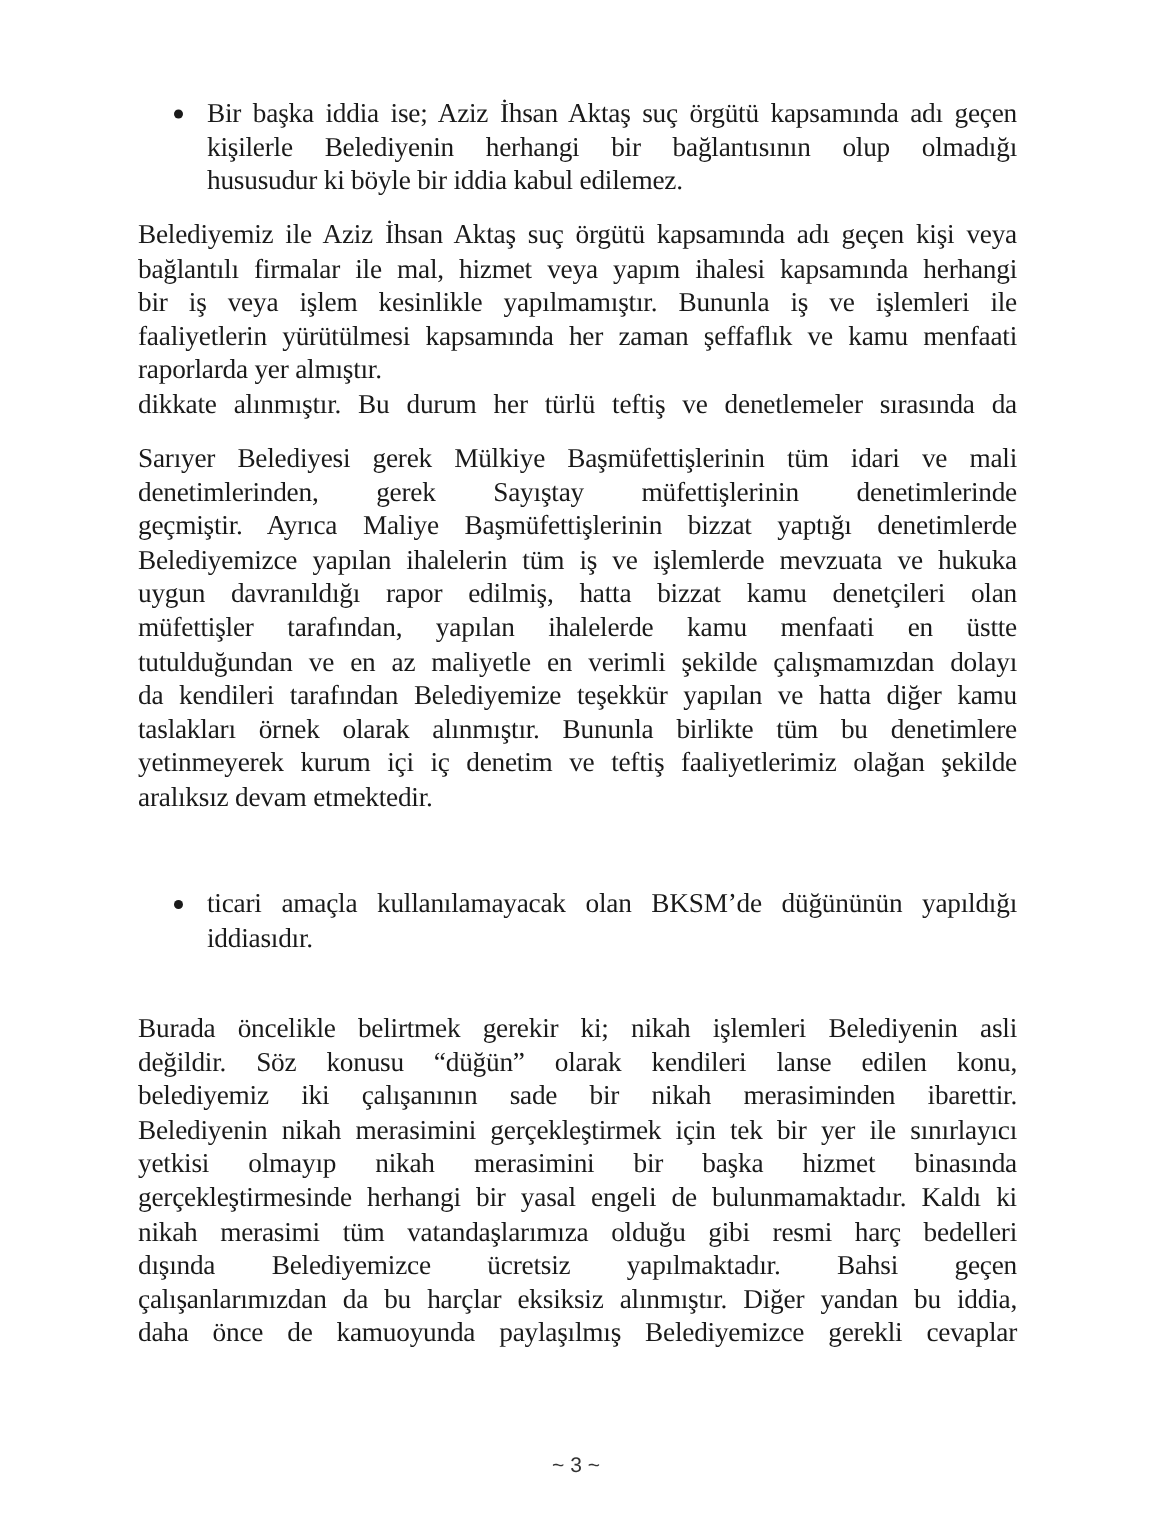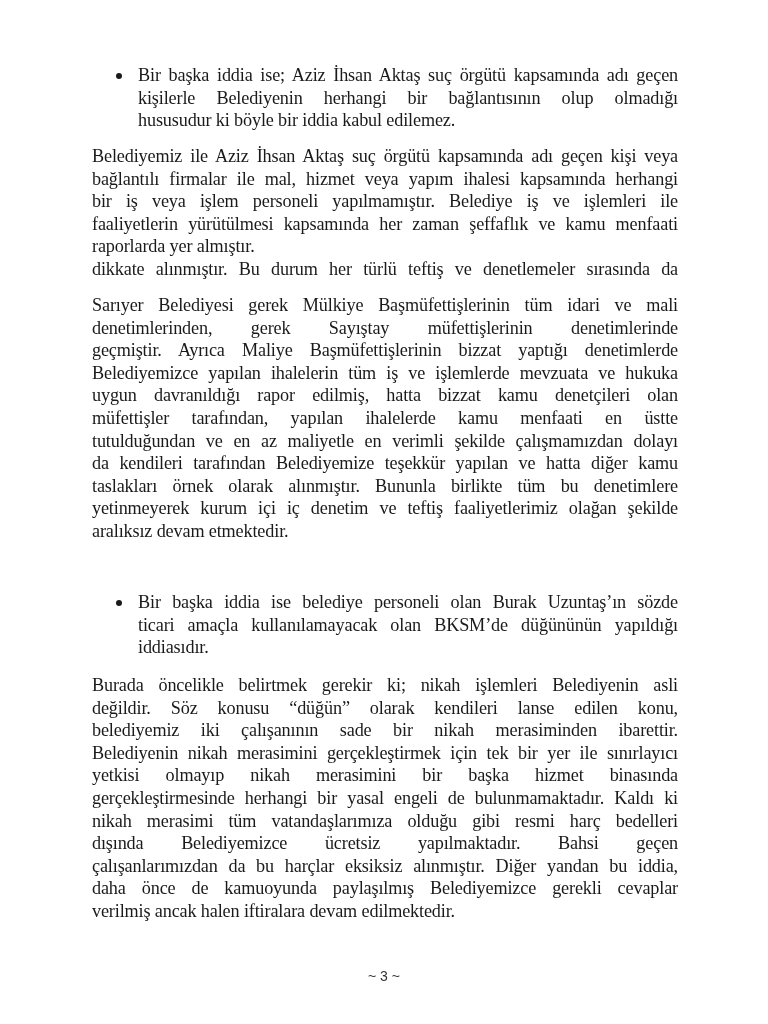--- a/index.html
+++ b/index.html
@@ -42,21 +42,21 @@
     <div class="bullet-text">
       <span class="line">Bir başka iddia ise; Aziz İhsan Aktaş suç örgütü kapsamında adı geçen</span>
       <span class="line">kişilerle Belediyenin herhangi bir bağlantısının olup olmadığı</span>
       <span class="line last">hususudur ki böyle bir iddia kabul edilemez.</span>
     </div>
   </div>
 
   <div class="block" style="top:145px;">
     <span class="line">Belediyemiz ile Aziz İhsan Aktaş suç örgütü kapsamında adı geçen kişi veya</span>
     <span class="line">bağlantılı firmalar ile mal, hizmet veya yapım ihalesi kapsamında herhangi</span>
-    <span class="line">bir iş veya işlem personeli yapılmamıştır. Belediye iş ve işlemleri ile</span>
+    <span class="line">bir iş veya işlem kesinlikle yapılmamıştır. Bununla iş ve işlemleri ile</span>
     <span class="line">faaliyetlerin yürütülmesi kapsamında her zaman şeffaflık ve kamu menfaati</span>
     <span class="line last">raporlarda yer almıştır.</span>
     <span class="line">dikkate alınmıştır. Bu durum her türlü teftiş ve denetlemeler sırasında da</span>
   </div>
 
   <div class="block" style="top:294px;">
     <span class="line">Sarıyer Belediyesi gerek Mülkiye Başmüfettişlerinin tüm idari ve mali</span>
     <span class="line">denetimlerinden, gerek Sayıştay müfettişlerinin denetimlerinde</span>
     <span class="line">geçmiştir. Ayrıca Maliye Başmüfettişlerinin bizzat yaptığı denetimlerde</span>
     <span class="line">Belediyemizce yapılan ihalelerin tüm iş ve işlemlerde mevzuata ve hukuka</span>
@@ -65,34 +65,32 @@
     <span class="line">tutulduğundan ve en az maliyetle en verimli şekilde çalışmamızdan dolayı</span>
     <span class="line">da kendileri tarafından Belediyemize teşekkür yapılan ve hatta diğer kamu</span>
     <span class="line">taslakları örnek olarak alınmıştır. Bununla birlikte tüm bu denetimlere</span>
     <span class="line">yetinmeyerek kurum içi iç denetim ve teftiş faaliyetlerimiz olağan şekilde</span>
     <span class="line last">aralıksız devam etmektedir.</span>
   </div>
 
   <div class="bullet-item" style="top:591px;">
     <span class="bullet-dot"></span>
     <div class="bullet-text">
-      <span class="line">Bir başka iddia ise belediye personeli olan Burak Uzuntaş’ın sözde</span>
       <span class="line">ticari amaçla kullanılamayacak olan BKSM’de düğününün yapıldığı</span>
       <span class="line last">iddiasıdır.</span>
     </div>
   </div>
 
   <div class="block" style="top:674px;">
     <span class="line">Burada öncelikle belirtmek gerekir ki; nikah işlemleri Belediyenin asli</span>
     <span class="line">değildir. Söz konusu “düğün” olarak kendileri lanse edilen konu,</span>
     <span class="line">belediyemiz iki çalışanının sade bir nikah merasiminden ibarettir.</span>
     <span class="line">Belediyenin nikah merasimini gerçekleştirmek için tek bir yer ile sınırlayıcı</span>
     <span class="line">yetkisi olmayıp nikah merasimini bir başka hizmet binasında</span>
     <span class="line">gerçekleştirmesinde herhangi bir yasal engeli de bulunmamaktadır. Kaldı ki</span>
     <span class="line">nikah merasimi tüm vatandaşlarımıza olduğu gibi resmi harç bedelleri</span>
     <span class="line">dışında Belediyemizce ücretsiz yapılmaktadır. Bahsi geçen</span>
     <span class="line">çalışanlarımızdan da bu harçlar eksiksiz alınmıştır. Diğer yandan bu iddia,</span>
     <span class="line">daha önce de kamuoyunda paylaşılmış Belediyemizce gerekli cevaplar</span>
-    <span class="line last">verilmiş ancak halen iftiralara devam edilmektedir.</span>
   </div>
 
   <div class="footer">~ 3 ~</div>
 </div>
 
 </body></html>

